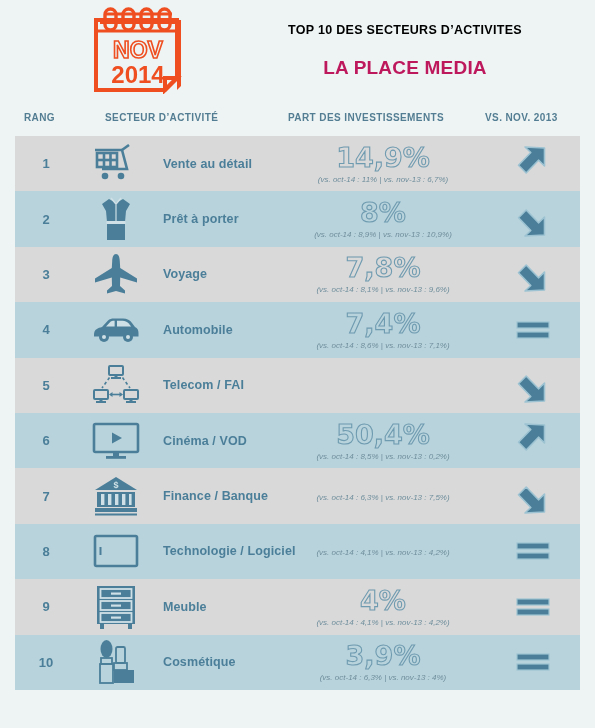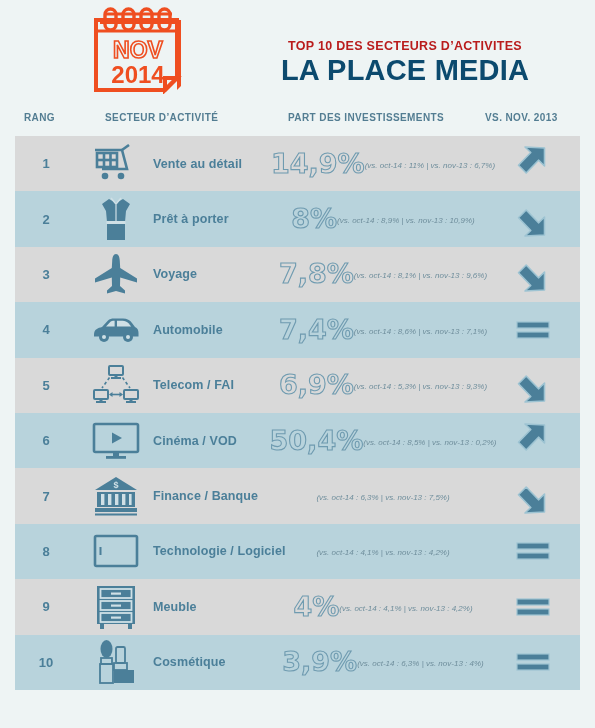--- a/index.html
+++ b/index.html
@@ -29,35 +29,34 @@
     text-decoration: underline;
   }
   .titles {
     position: absolute;
     left: 255px;
     top: 22px;
     width: 300px;
     text-align: center;
   }
   .title-top {
-    color: #b91c1c;
+    color: #000000;
     font-size: 12.5px;
     font-weight: bold;
     letter-spacing: 0.3px;
     line-height: 16px;
     white-space: nowrap;
-    margin-top: 16px;
   }
   .title-main {
-    color: #0c4a6e;
-    font-size: 29px;
+    color: #be185d;
+    font-size: 19px;
     font-weight: bold;
     letter-spacing: 0.2px;
     line-height: 30px;
-    margin-top: 1px;
+    margin-top: 15px;
     white-space: nowrap;
   }
 
   
   .colheads {
     position: relative;
     height: 28px;
     text-align: right;
   }
   .colhead {
@@ -109,35 +108,35 @@
   .icon-cell {
     left: 70px;
     width: 62px;
     display: flex;
     align-items: center;
     justify-content: center;
   }
   .icon-cell svg { display: block; }
 
   .sector {
-    left: 138px;
+    left: 148px;
     width: 145px;
     color: #4b7f99;
     font-size: 12.5px;
     font-weight: bold;
     display: flex;
     align-items: center;
     letter-spacing: 0.1px;
   }
 
   .pct-cell {
     left: 268px;
     width: 200px;
     display: flex;
-    flex-direction: row;
+    flex-direction: column;
     align-items: center;
     justify-content: center;
   }
   .pct-main {
     font-size: 27px;
     font-weight: bold;
     color: #d9d9d9;
     -webkit-text-stroke: 1.1px #6f9bb0;
     letter-spacing: 0px;
     line-height: 28px;
@@ -325,24 +324,20 @@
        <line x1="30.5" y1="13.5" x2="38" y2="24"></line>
      </g>
      <g stroke="#4b7f99" stroke-width="1.6">
        <line x1="18.5" y1="30.5" x2="29.5" y2="30.5"></line>
      </g>
      <path d="M17 30.5 L20.5 28 L20.5 33 Z" fill="#4b7f99"></path>
      <path d="M31 30.5 L27.5 28 L27.5 33 Z" fill="#4b7f99"></path>
         </svg>
       </div>
      <div class="cell sector">Telecom / FAI</div>
-     <div class="cell pct-cell">
-        <div class="pct-main">6,9%</div>
-        <div class="pct-sub">(vs. oct-14 : 5,3% | vs. nov-13 : 9,3%)</div>
-     </div>
      <div class="cell trend-cell">
         <svg width="40" height="40" viewBox="0 0 40 40">
      <path d="M31.5 36 L31.5 18 L25.5 23.8 L13.2 11 L5.5 18.7 L17.8 31.5 L12 37 Z" fill="#4b7f99" stroke="#9dc3d2" stroke-width="1.6" stroke-linejoin="round"></path>
         </svg>
       </div>
     </div>
     <div class="row even">
       <div class="cell rank">6</div>
      <div class="cell icon-cell">
         <svg width="48" height="38" viewBox="0 0 48 38">

